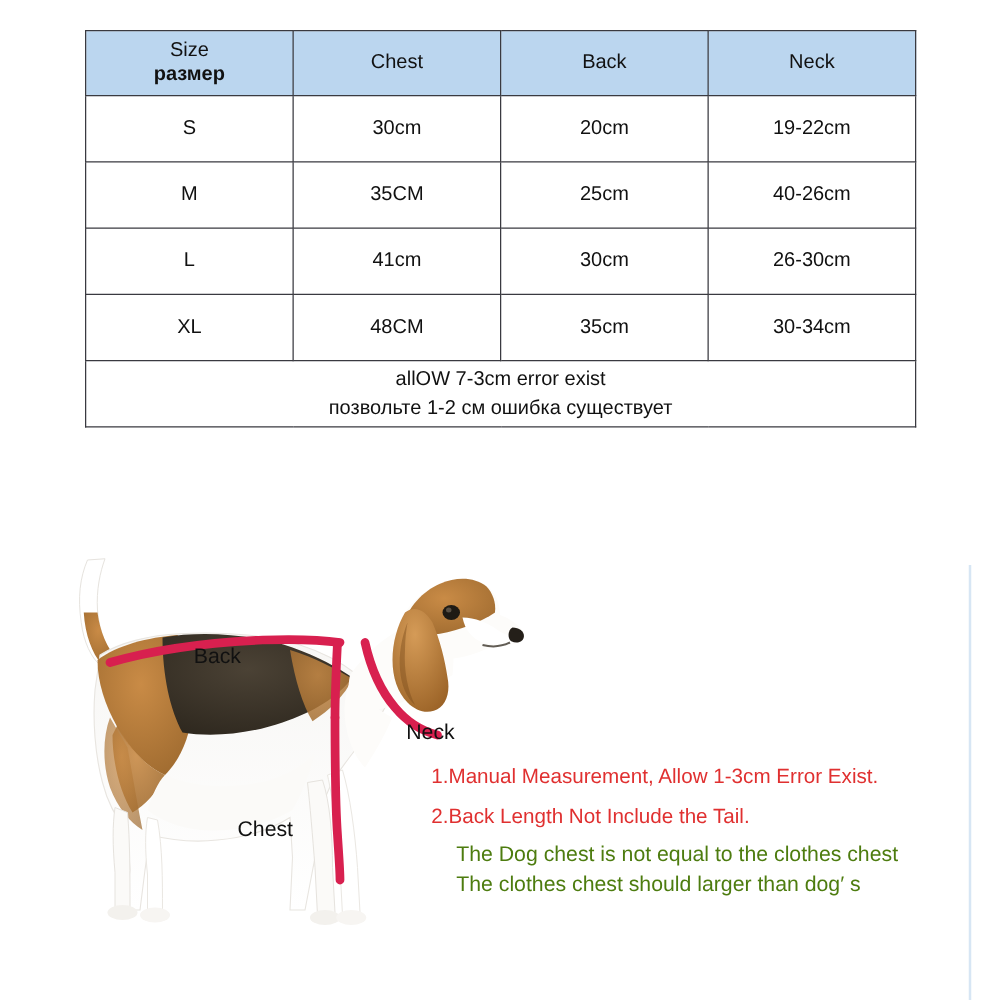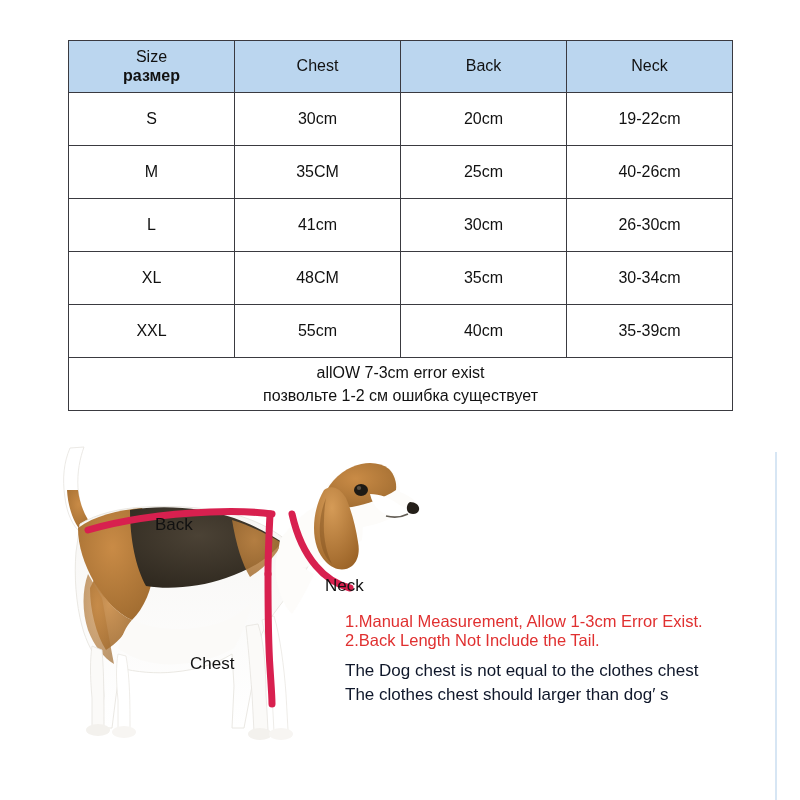--- a/index.html
+++ b/index.html
@@ -12,21 +12,21 @@
     background: #ffffff;
     font-family: "Liberation Sans", sans-serif;
     overflow: hidden;
     position: relative;
   }
 
   
   #size-table-wrap {
     position: absolute;
     left: 68px;
-    top: 40px;
+    top: 24px;
     width: 665px;
     height: 299px;
   }
   table.size-table {
     width: 100%;
     height: 100%;
     border-collapse: collapse;
     table-layout: fixed;
   }
   table.size-table th,
@@ -85,26 +85,28 @@
     top: 612px;
     width: 435px;
   }
   .note-line {
     font-family: "Liberation Sans", sans-serif;
     white-space: nowrap;
   }
   .note-red {
     color: #e03030;
     font-size: 16.5px;
+    margin-bottom: 13px;
   }
   .note-red.second { margin-bottom: 9px; }
   .note-black {
-    color: #0f172a;
+    color: #4d7c0f;
     font-size: 17px;
     line-height: 1.42;
+    margin-left: 20px;
   }
 
   
   #edge-rule {
     position: absolute;
     left: 775px;
     top: 452px;
     width: 2px;
     height: 348px;
     background: #d7e6f4;
@@ -149,26 +151,20 @@
         <td>L</td>
         <td>41cm</td>
         <td>30cm</td>
         <td>26-30cm</td>
       </tr>
       <tr>
         <td>XL</td>
         <td>48CM</td>
         <td>35cm</td>
         <td>30-34cm</td>
-      </tr>
-      <tr>
-        <td>XXL</td>
-        <td>55cm</td>
-        <td>40cm</td>
-        <td>35-39cm</td>
       </tr>
       <tr>
         <td class="note-cell" colspan="4">
           <span class="nl">allOW 7-3cm error exist</span>
           <span class="nl">позвольте 1-2 см ошибка существует</span>
         </td>
       </tr>
     </tbody>
   </table>
 </div>

